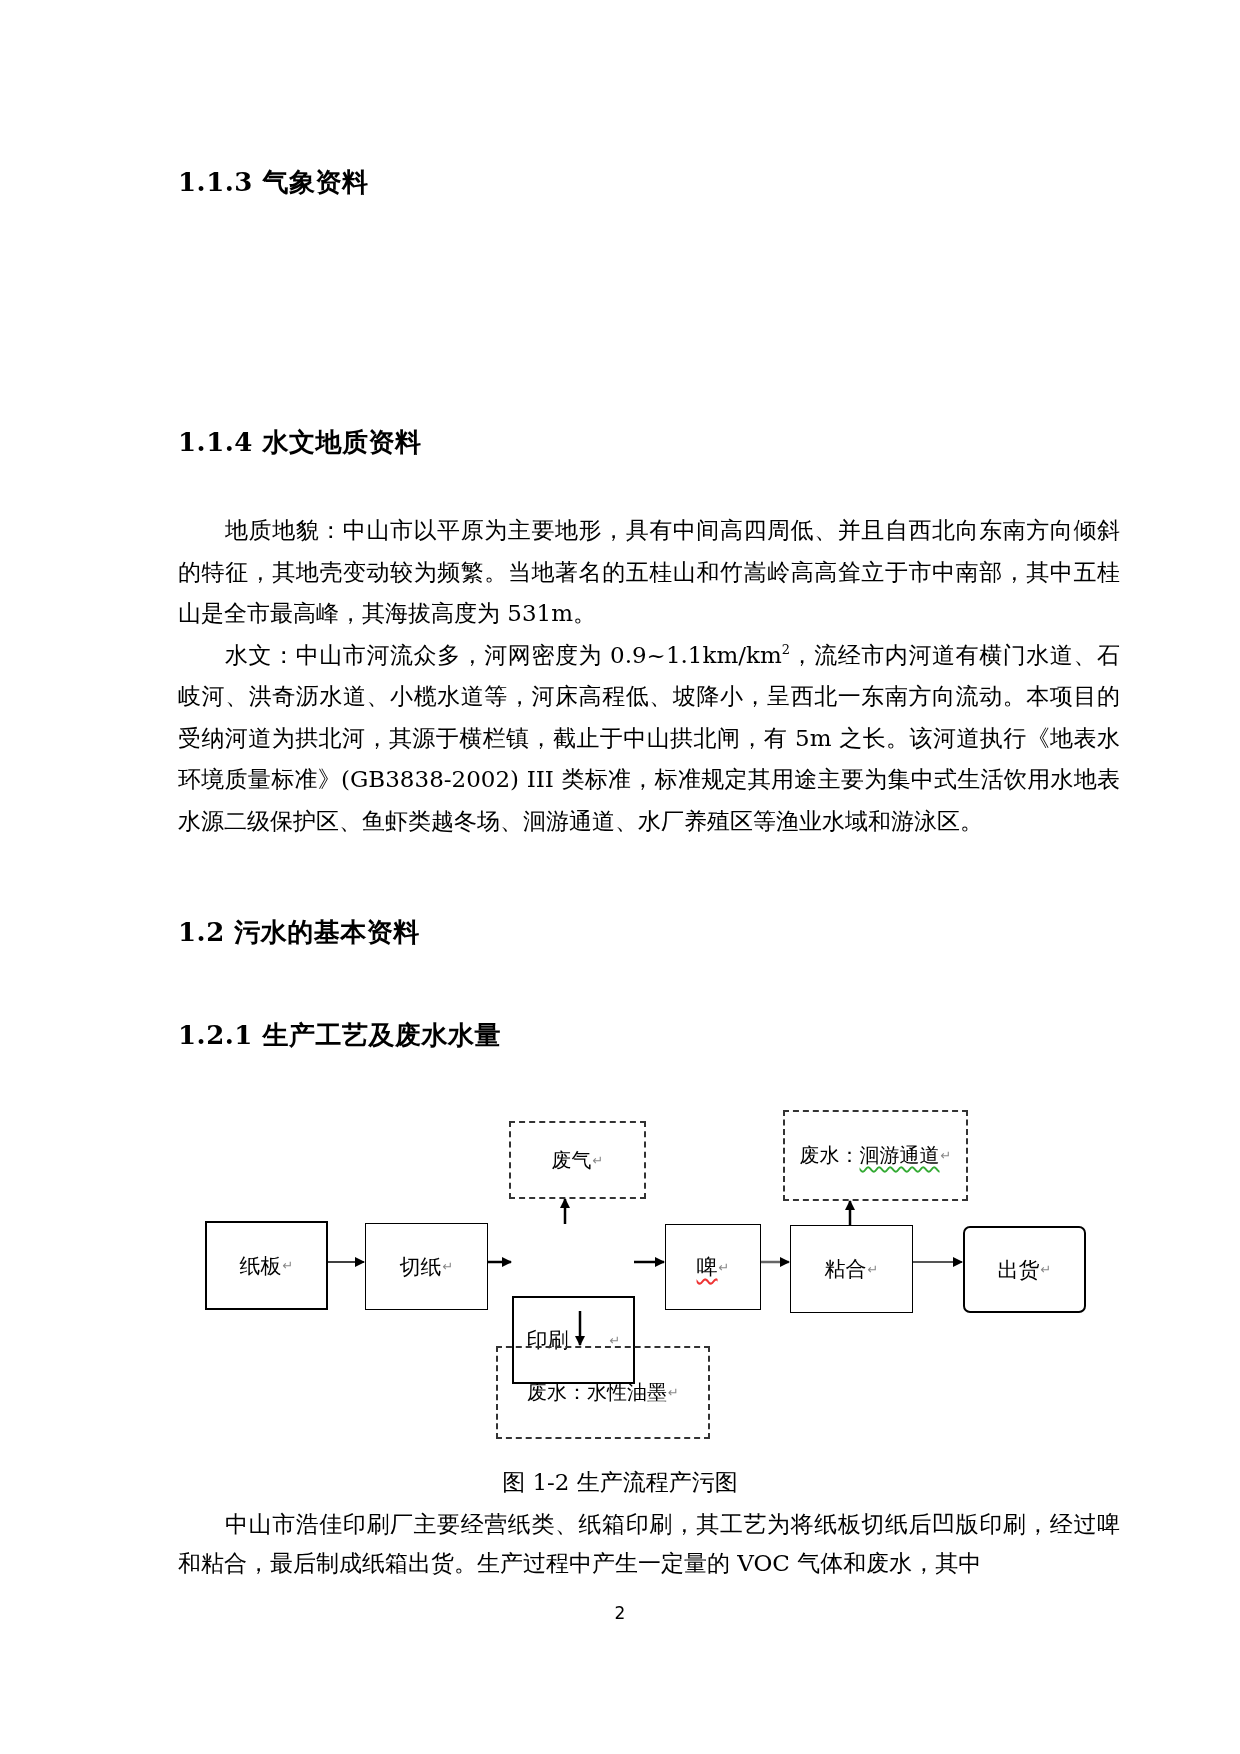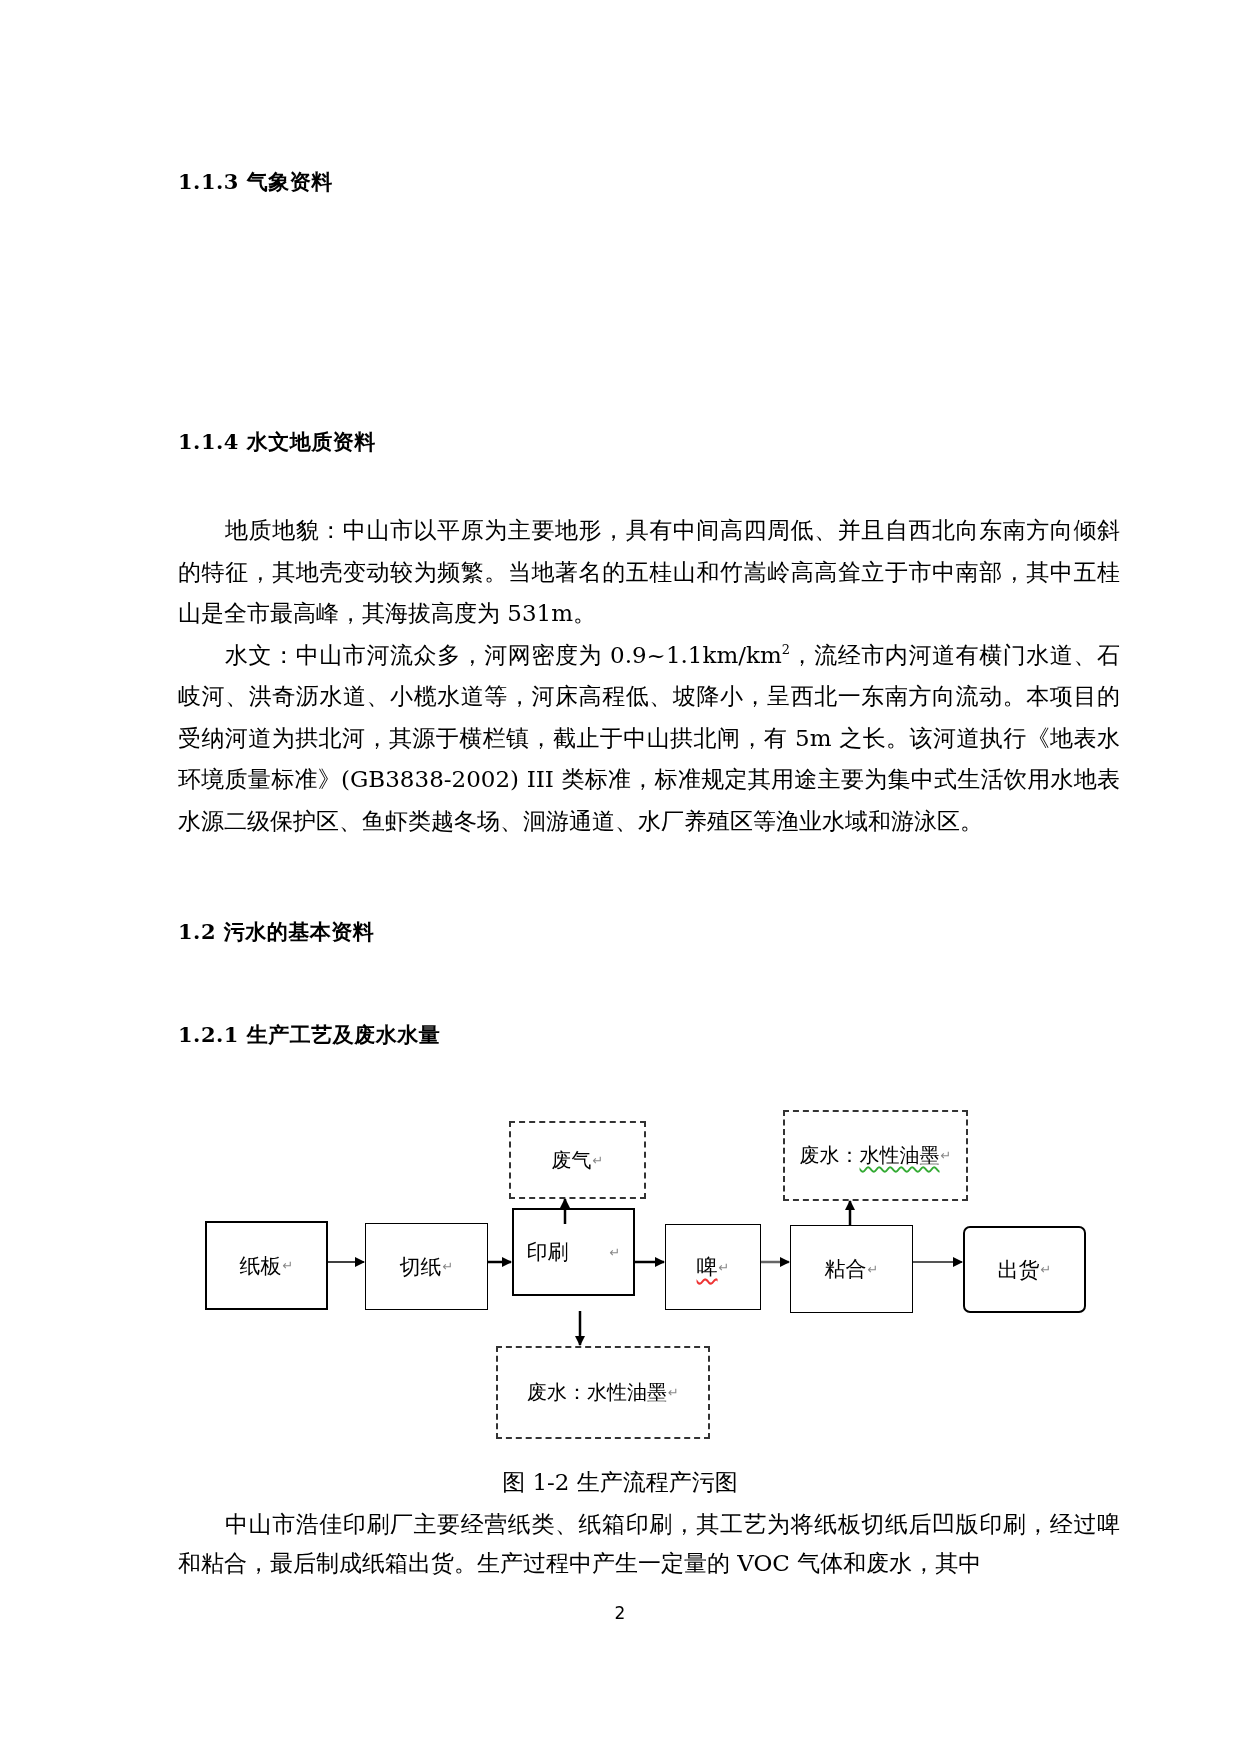--- a/index.html
+++ b/index.html
@@ -1,19 +1,19 @@
 <!DOCTYPE html>
 <html><head>
 <meta charset="utf-8">
 <style>
   html, body { margin: 0; padding: 0; background: #ffffff; }
   body { width: 1240px; height: 1754px; position: relative; overflow: hidden;
          font-family: "DejaVu Serif", "Liberation Serif", serif; color: #000; }
   .page { position: absolute; left: 0; top: 0; width: 1240px; height: 1754px; background: #fff; }
-  .h { position: absolute; left: 178px; font-weight: bold; font-size: 21px; line-height: 34px; white-space: nowrap; letter-spacing: 0.5px; }
+  .h { position: absolute; left: 178px; font-weight: bold; font-size: 26px; line-height: 34px; white-space: nowrap; letter-spacing: 0.5px; }
   .para { position: absolute; left: 178px; width: 942px; font-size: 23px; text-align: justify; text-align-last: left; }
   .para p { margin: 0; text-indent: 47px; }
   .p1 { top: 247px; line-height: 34px; }
   .p2 { top: 510px; line-height: 41.5px; }
   sup { font-size: 13px; line-height: 0; vertical-align: super; }
 
   .box { position: absolute; border: 1.5px solid #000; box-sizing: border-box; display: flex; align-items: center; justify-content: center;
          font-family: "DejaVu Sans", "Liberation Sans", sans-serif; font-size: 21px; }
   .box.thick { border-width: 2.5px; }
   .dbox { position: absolute; border: 2px dashed #333; box-sizing: border-box; display: flex; align-items: center; justify-content: center;
@@ -61,21 +61,21 @@
     </svg>
 
     <div class="box thick" style="left:205px; top:1221px; width:123px; height:89px;">
       <span>纸板</span>
         <span class="para-mark">↵</span>
     </div>
     <div class="box" style="left:365px; top:1223px; width:123px; height:87px;text-align:center;">
       <span>切纸</span>
         <span class="para-mark">↵</span>
     </div>
-    <div class="box thick" style="left:512px; top:1208px; width:123px; height:88px;gap:40px;">
+    <div class="box thick" style="left:512px; top:1296px; width:123px; height:88px;gap:40px;">
       <span>印刷</span>
         <span class="para-mark">↵</span>
     </div>
     <div class="box" style="left:665px; top:1224px; width:96px; height:86px;">
       <span class="squig-red">啤</span>
         <span class="para-mark">↵</span>
     </div>
     <div class="box" style="left:790px; top:1225px; width:123px; height:88px;">
       <span>粘合</span>
         <span class="para-mark">↵</span>
@@ -84,21 +84,21 @@
       <span>出货</span>
         <span class="para-mark">↵</span>
     </div>
 
     <div class="dbox" style="left:509px; top:1121px; width:137px; height:78px;">
       <span>废气</span>
         <span class="para-mark">↵</span>
     </div>
     <div class="dbox" style="left:783px; top:1110px; width:185px; height:91px;">
       <span>废水：</span>
-        <span class="squig-green">水性油墨</span>
+        <span class="squig-green">洄游通道</span>
         <span class="para-mark">↵</span>
     </div>
     <div class="dbox" style="left:496px; top:1346px; width:214px; height:93px;">
       <span>废水：水性油墨</span>
         <span class="para-mark">↵</span>
     </div>
   </div>
 
   <div class="caption">图 1-2 生产流程产污图</div>
 

